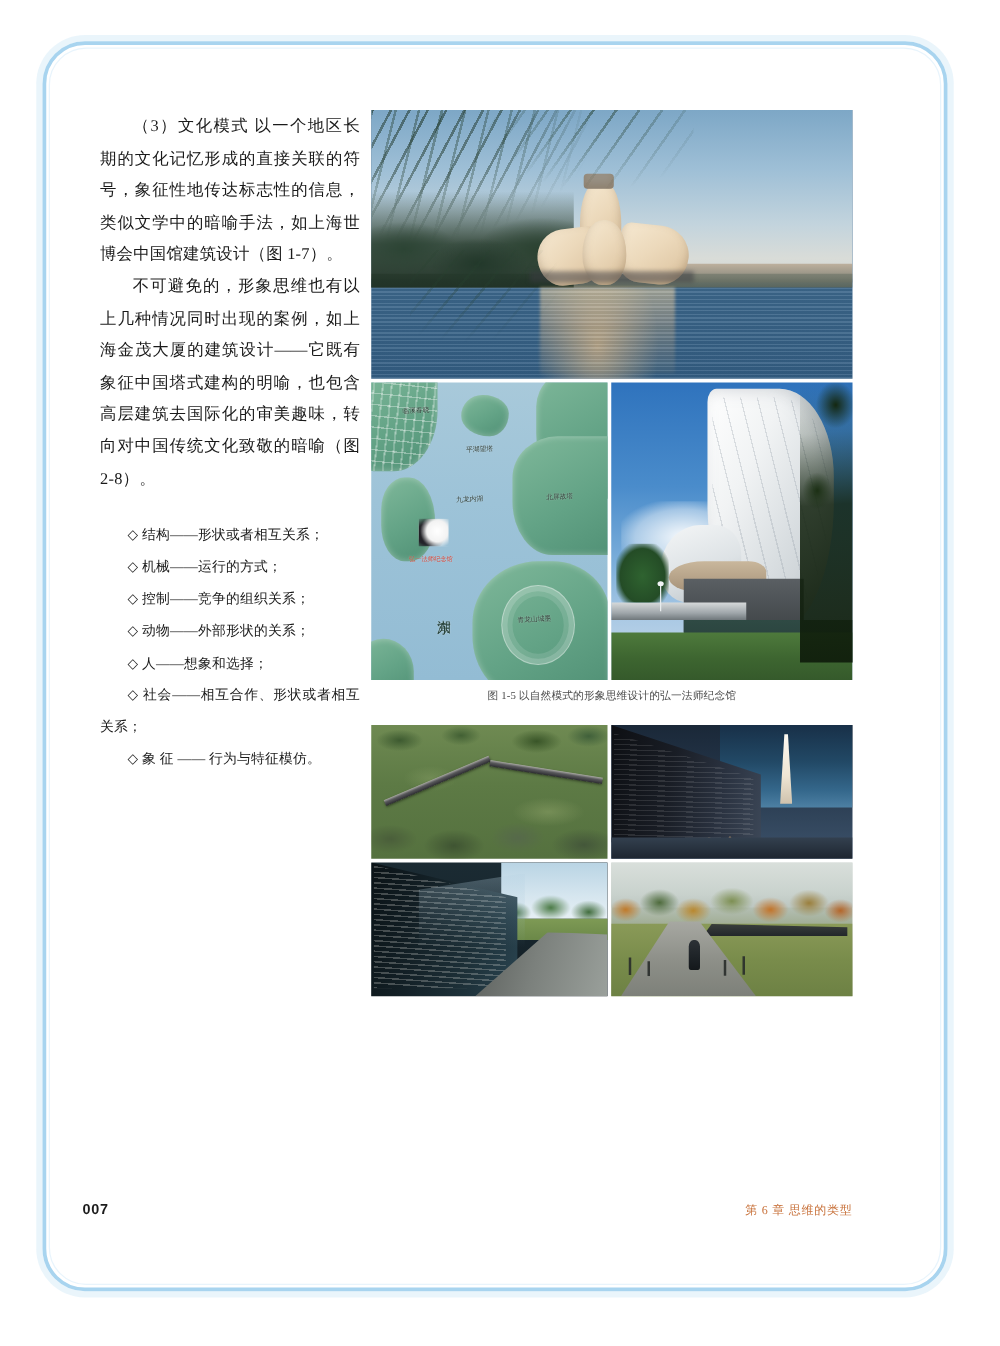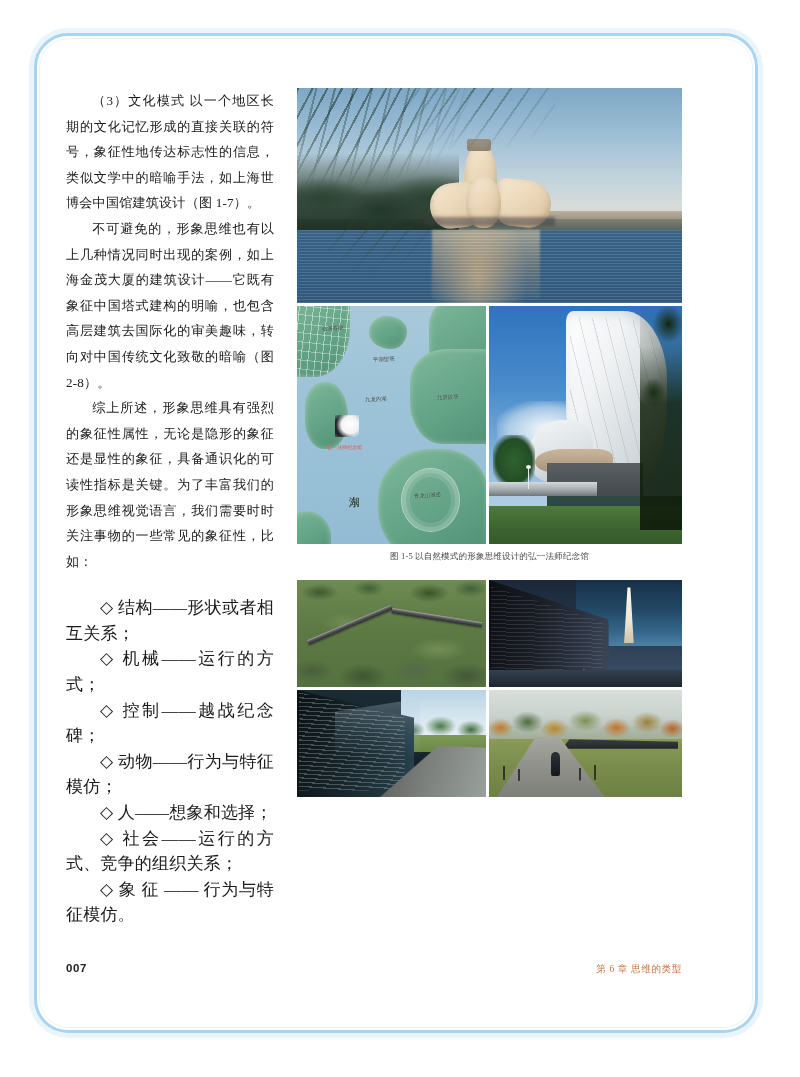--- a/index.html
+++ b/index.html
@@ -46,21 +46,21 @@
   
   .content {
     position: absolute;
     left: 0;
     top: 0;
     width: 800px;
     height: 1077px;
   }
   .text-col {
     position: absolute;
-    left: 66px;
+    left: 80px;
     top: 88px;
     width: 208px;
   }
   .fig-col {
     position: absolute;
     left: 297px;
     top: 88px;
     width: 385px;
   }
 
@@ -71,21 +71,21 @@
     color: #1a1a1a;
     text-align: justify;
     text-justify: inter-ideograph;
     margin: 0 0 0 0;
     letter-spacing: 0.2px;
     text-indent: 2em;
   }
   .para + .para { margin-top: 0; }
   .bullet-gap { height: 21px; }
   .bullet {
-    font-size: 17px;
+    font-size: 11px;
     line-height: 25.6px;
     color: #1a1a1a;
     text-align: justify;
     text-justify: inter-ideograph;
     text-indent: 2em;
     letter-spacing: 0.2px;
     margin: 0;
   }
 
   
@@ -525,30 +525,29 @@
 <div class="page">
 
   <div class="page-frame"></div>
   <div class="page-frame-inner"></div>
 
   <div class="content">
 
     <div class="text-col">
       <p class="para">（3）文化模式  以一个地区长期的文化记忆形成的直接关联的符号，象征性地传达标志性的信息，类似文学中的暗喻手法，如上海世博会中国馆建筑设计（图 1-7）。</p>
       <p class="para">不可避免的，形象思维也有以上几种情况同时出现的案例，如上海金茂大厦的建筑设计——它既有象征中国塔式建构的明喻，也包含高层建筑去国际化的审美趣味，转向对中国传统文化致敬的暗喻（图 2-8）。</p>
-      <p class="para">综上所述，形象思维具有强烈的象征性属性，无论是隐形的象征还是显性的象征，具备通识化的可读性指标是关键。为了丰富我们的形象思维视觉语言，我们需要时时关注事物的一些常见的象征性，比如：</p>
 
       <div class="bullet-gap"></div>
 
       <p class="bullet">◇ 结构——形状或者相互关系；</p>
       <p class="bullet">◇ 机械——运行的方式；</p>
-      <p class="bullet">◇ 控制——越战纪念碑；</p>
-      <p class="bullet">◇ 动物——行为与特征模仿；</p>
+      <p class="bullet">◇ 控制——竞争的组织关系；</p>
+      <p class="bullet">◇ 动物——外部形状的关系；</p>
       <p class="bullet">◇ 人——想象和选择；</p>
-      <p class="bullet">◇ 社会——运行的方式、竞争的组织关系；</p>
+      <p class="bullet">◇ 社会——相互合作、形状或者相互关系；</p>
       <p class="bullet">◇ 象 征 —— 行为与特征模仿。</p>
     </div>
 
     <div class="fig-col">
 
       <div class="fig-block">
 
         <div class="img ph-lotus-dusk">
           <div class="sky"></div>
           <div class="horizon-city"></div>

